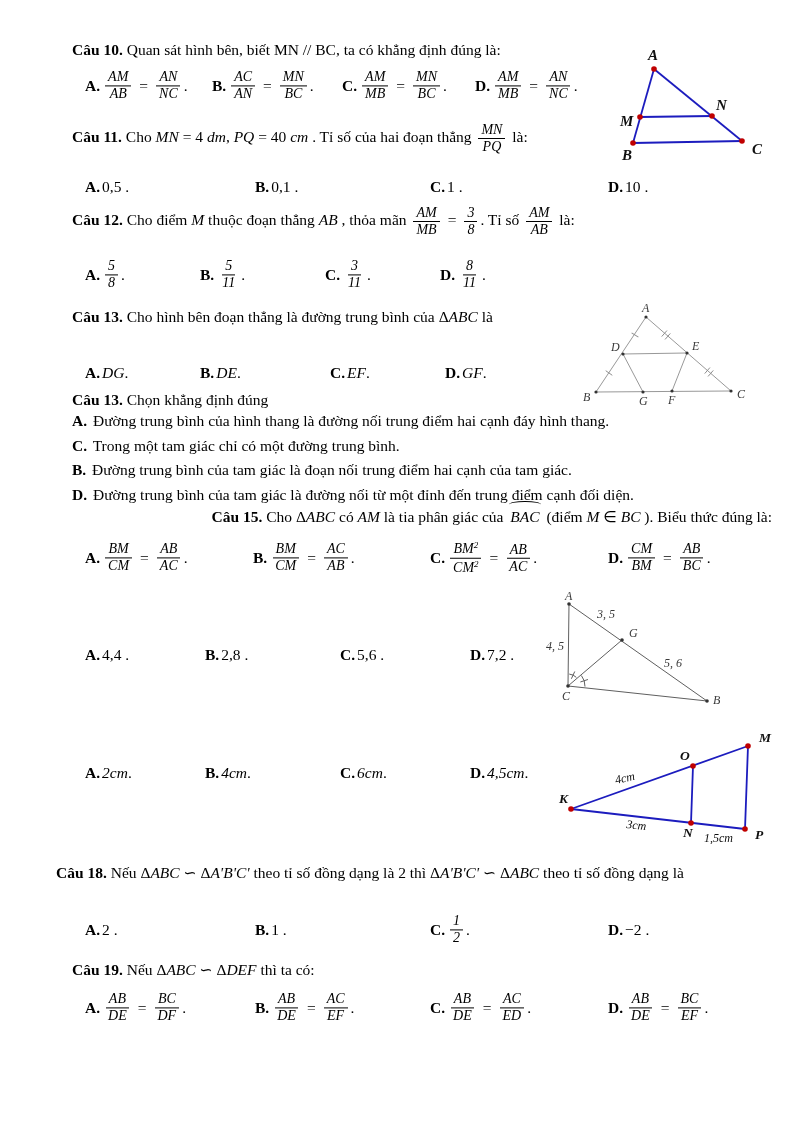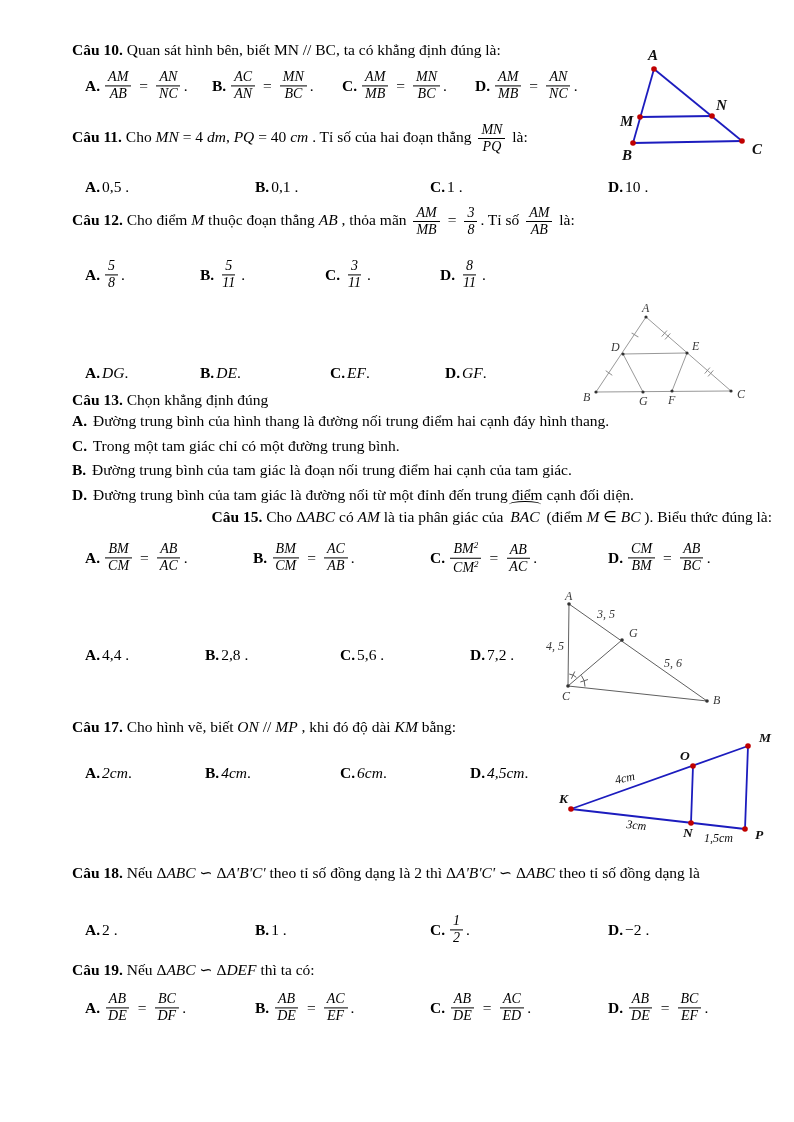--- a/index.html
+++ b/index.html
@@ -149,20 +149,23 @@
       <span class="r">.</span>
     </div>
     <div class="optrow-opt" style="left: 440px; top: 275px;">
       <b>D.</b>
       <span class="frac">
         <span class="num">8</span>
         <span class="den">11</span>
       </span>
       <span class="r">.</span>
     </div>
+    <div class="qblock" style="left: 72px; top: 305px; width: 500px;">
+      <p class="prompt"><span class="qno">Câu 13.</span><span class="r"> Cho hình bên đoạn thẳng là đường trung bình của </span><span class="r">Δ</span><span class="i">ABC</span><span class="r"> là</span></p>
+    </div>
     <div class="optrow-opt" style="left: 85px; top: 373px;">
       <b>A.</b>
       <span class="i">DG</span>
       <span class="r"> .</span>
     </div>
     <div class="optrow-opt" style="left: 200px; top: 373px;">
       <b>B.</b>
       <span class="i">DE</span>
       <span class="r"> .</span>
     </div>
@@ -249,44 +252,41 @@
       <span class="r">2,8 .</span>
     </div>
     <div class="optrow-opt" style="left: 340px; top: 655px;">
       <b>C.</b>
       <span class="r">5,6 .</span>
     </div>
     <div class="optrow-opt" style="left: 470px; top: 655px;">
       <b>D.</b>
       <span class="r">7,2 .</span>
     </div>
-    <div class="qblock" style="left: 72px; top: 715px; width: 490px;">
-      <p class="prompt"><span class="qno">Câu 17.</span><span class="r"> Cho hình vẽ, biết </span><span class="i">ON</span><span class="r"> // </span><span class="i">MP</span><span class="r"> , khi đó độ dài </span><span class="i">KM</span><span class="r"> bằng:</span></p>
-    </div>
     <div class="optrow-opt" style="left: 85px; top: 773px;">
       <b>A.</b>
       <span class="i">2cm</span>
       <span class="r"> .</span>
     </div>
     <div class="optrow-opt" style="left: 205px; top: 773px;">
       <b>B.</b>
       <span class="i">4cm</span>
       <span class="r"> .</span>
     </div>
     <div class="optrow-opt" style="left: 340px; top: 773px;">
       <b>C.</b>
       <span class="i">6cm</span>
       <span class="r"> .</span>
     </div>
     <div class="optrow-opt" style="left: 470px; top: 773px;">
       <b>D.</b>
       <span class="i">4,5cm</span>
       <span class="r"> .</span>
     </div>
-    <div class="qblock" style="left: 72px; top: 858px; width: 650px;">
+    <div class="qblock" style="left: 56px; top: 858px; width: 650px;">
       <p class="prompt" style="line-height: 30px;"><span class="qno">Câu 18.</span><span class="r"> Nếu </span><span class="r">Δ</span><span class="i">ABC</span><span class="r"> ∽ </span><span class="r">Δ</span><span class="i">A'B'C'</span><span class="r"> theo tỉ số đồng dạng là 2 thì </span><span class="r">Δ</span><span class="i">A'B'C'</span><span class="r"> ∽ </span><span class="r">Δ</span><span class="i">ABC</span><span class="r"> theo tỉ số đồng dạng là</span></p>
     </div>
     <div class="optrow-opt" style="left: 85px; top: 930px;">
       <b>A.</b>
       <span class="r">2 .</span>
     </div>
     <div class="optrow-opt" style="left: 255px; top: 930px;">
       <b>B.</b>
       <span class="r">1 .</span>
     </div>

